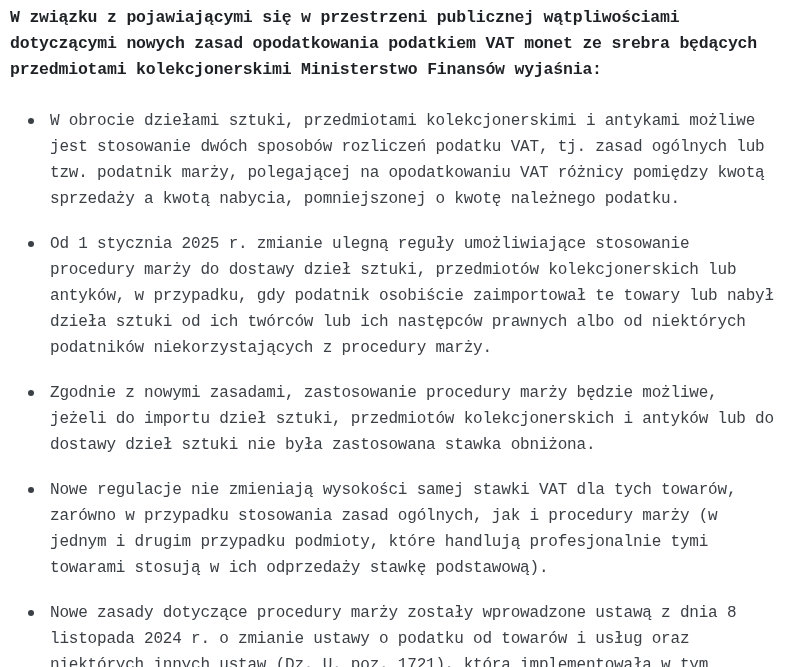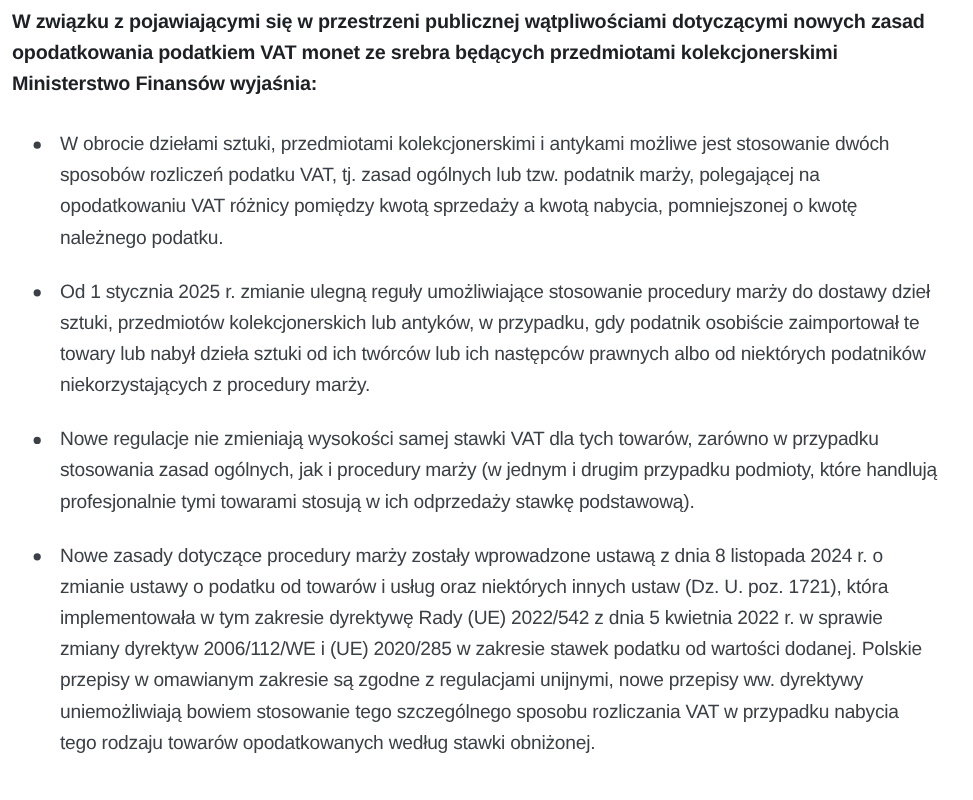--- a/index.html
+++ b/index.html
@@ -6,21 +6,21 @@
     margin: 0;
     padding: 0;
     background: #ffffff;
   }
   .page {
     width: 801px;
     height: 667px;
     box-sizing: border-box;
     background: #ffffff;
     padding: 5px 18px 8px 10px;
-    font-family: Liberation Sans, sans-serif;
+    font-family: Liberation Mono, monospace;
     overflow: hidden;
   }
   .intro {
     margin: 0 0 25px 0;
     max-width: 762px;
     font-size: 16.5px;
     line-height: 26px;
     font-weight: 700;
     color: #1d2125;
     letter-spacing: -0.2px;
@@ -64,20 +64,24 @@
     <li class="bullet-item">
       <span class="bullet-dot"></span>
       <span>W obrocie dziełami sztuki, przedmiotami kolekcjonerskimi i antykami możliwe jest stosowanie dwóch sposobów rozliczeń podatku VAT, tj. zasad ogólnych lub tzw. podatnik marży, polegającej na opodatkowaniu VAT różnicy pomiędzy kwotą sprzedaży a kwotą nabycia, pomniejszonej o kwotę należnego podatku.</span>
     </li>
     <li class="bullet-item">
       <span class="bullet-dot"></span>
       <span>Od 1 stycznia 2025 r. zmianie ulegną reguły umożliwiające stosowanie procedury marży do dostawy dzieł sztuki, przedmiotów kolekcjonerskich lub antyków, w przypadku, gdy podatnik osobiście zaimportował te towary lub nabył dzieła sztuki od ich twórców lub ich następców prawnych albo od niektórych podatników niekorzystających z procedury marży.</span>
     </li>
     <li class="bullet-item">
       <span class="bullet-dot"></span>
+      <span>Zgodnie z nowymi zasadami, zastosowanie procedury marży będzie możliwe, jeżeli do importu dzieł sztuki, przedmiotów kolekcjonerskich i antyków lub do dostawy dzieł sztuki nie była zastosowana stawka obniżona.</span>
+    </li>
+    <li class="bullet-item">
+      <span class="bullet-dot"></span>
       <span>Nowe regulacje nie zmieniają wysokości samej stawki VAT dla tych towarów, zarówno w przypadku stosowania zasad ogólnych, jak i procedury marży (w jednym i drugim przypadku podmioty, które handlują profesjonalnie tymi towarami stosują w ich odprzedaży stawkę podstawową).</span>
     </li>
     <li class="bullet-item">
       <span class="bullet-dot"></span>
       <span>Nowe zasady dotyczące procedury marży zostały wprowadzone ustawą z dnia 8 listopada 2024 r. o zmianie ustawy o podatku od towarów i usług oraz niektórych innych ustaw (Dz. U. poz. 1721), która implementowała w tym zakresie dyrektywę Rady (UE) 2022/542 z dnia 5 kwietnia 2022 r. w sprawie zmiany dyrektyw 2006/112/WE i (UE) 2020/285 w zakresie stawek podatku od wartości dodanej. Polskie przepisy w omawianym zakresie są zgodne z regulacjami unijnymi, nowe przepisy ww. dyrektywy uniemożliwiają bowiem stosowanie tego szczególnego sposobu rozliczania VAT w przypadku nabycia tego rodzaju towarów opodatkowanych według stawki obniżonej.</span>
     </li>
   </ul>
 
 </div>
 

